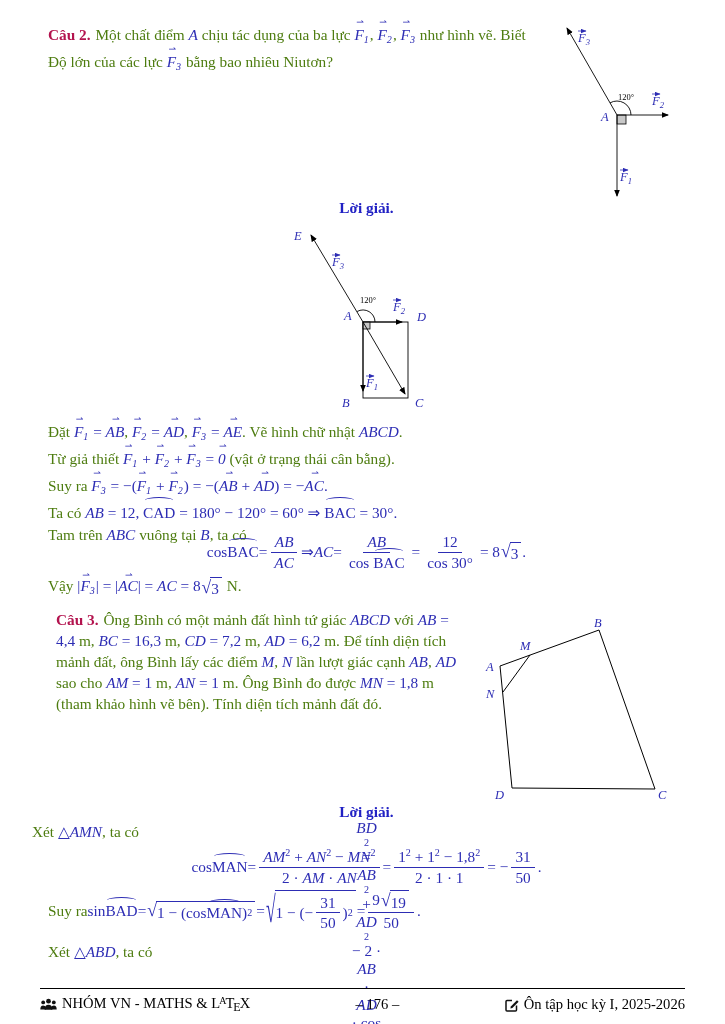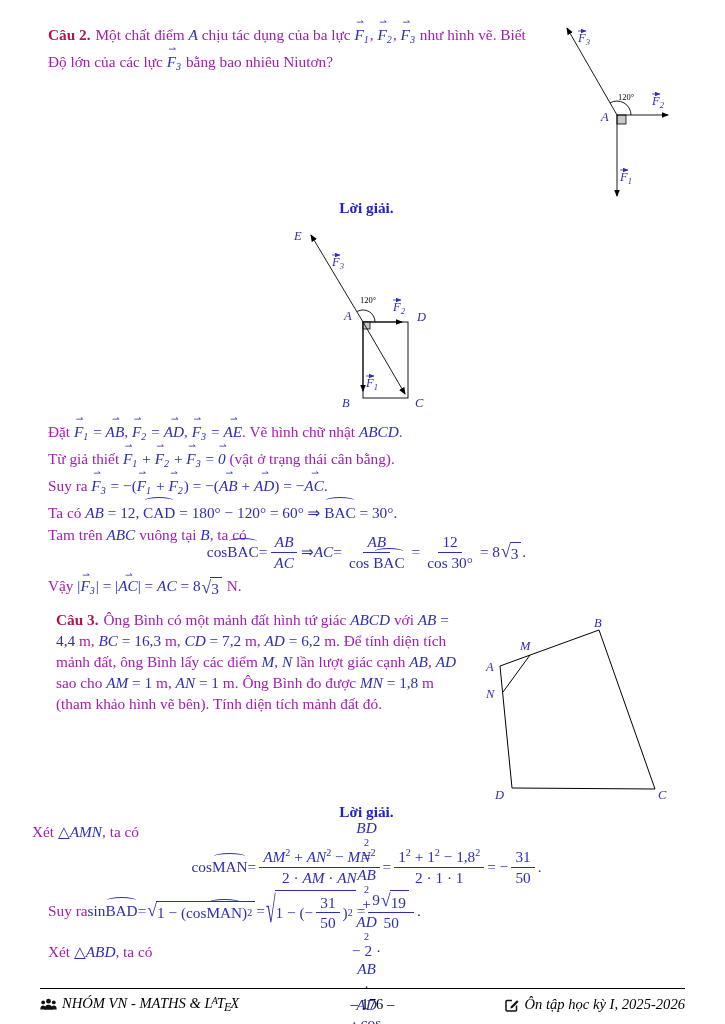--- a/index.html
+++ b/index.html
@@ -6,21 +6,21 @@
   *{box-sizing:border-box;}
   html,body{margin:0;padding:0;}
   body{width:725px;height:1024px;background:#ffffff;font-family:"Liberation Serif",serif;
        font-size:15.3px;color:#000;}
   .page{position:relative;width:725px;height:1024px;overflow:hidden;background:#fff;}
   .abs{position:absolute;}
   .para .line{line-height:22px;white-space:nowrap;}
   .qlabel{color:var(--question);font-weight:bold;margin-right:5px;}
   .solhead{left:48px;width:637px;text-align:center;font-weight:bold;color:var(--solution);}
   
-  .sg-t{color:#a21caf;}
+  .sg-t{color:#4d7c0f;}
   .sg-m{color:var(--math);font-style:italic;}
   .sg-n{color:var(--math);}
   .sg-s{color:var(--math);font-style:italic;font-size:0.66em;vertical-align:-0.30em;margin:0 1px 0 0;}
   .sg-p{color:var(--math);font-size:0.66em;vertical-align:0.55em;}
   .sg-v{color:var(--math);font-style:italic;position:relative;display:inline-block;}
   .sg-v::after{content:"⇀";position:absolute;left:0;right:-2px;top:-0.62em;font-size:0.60em;
                font-style:normal;text-align:center;line-height:1;}
   .sg-h{color:var(--math);position:relative;display:inline-block;}
   .sg-h::after{content:"";position:absolute;left:6%;right:6%;top:-0.30em;height:0.36em;
                border-top:1.4px solid currentColor;border-radius:60% 60% 0 0;}
@@ -37,21 +37,21 @@
   .rbody{border-top:1.4px solid var(--math);display:inline-flex;align-items:center;
          padding:2px 3px 0 1px;margin-left:-1px;white-space:nowrap;}
   
   .disp{display:flex;justify-content:center;align-items:center;left:48px;width:637px;
         white-space:nowrap;}
   .disp>.sg-n,.disp>.sg-m,.disp>.sg-h{display:inline-block;}
   
   .rule{left:40px;width:645px;border-top:1.6px solid #000;}
   .footer{left:40px;width:645px;display:flex;justify-content:space-between;align-items:center;
           font-size:14.6px;}
-  .fleft,.fright{display:flex;align-items:center;gap:5px;font-style:italic;}
+  .fleft,.fright{display:flex;align-items:center;gap:5px;}
   .lx-a{font-size:0.68em;vertical-align:0.42em;margin:0 -1px;}
   .lx-e{font-size:0.82em;vertical-align:-0.22em;margin:0 -1px;}
   svg text{font-family:"Liberation Serif",serif;}
 </style>
 </head>
 <body>
 
 <div class="page">
 
   <div class="para abs" style="left:48px;top:24px;width:525px;">

